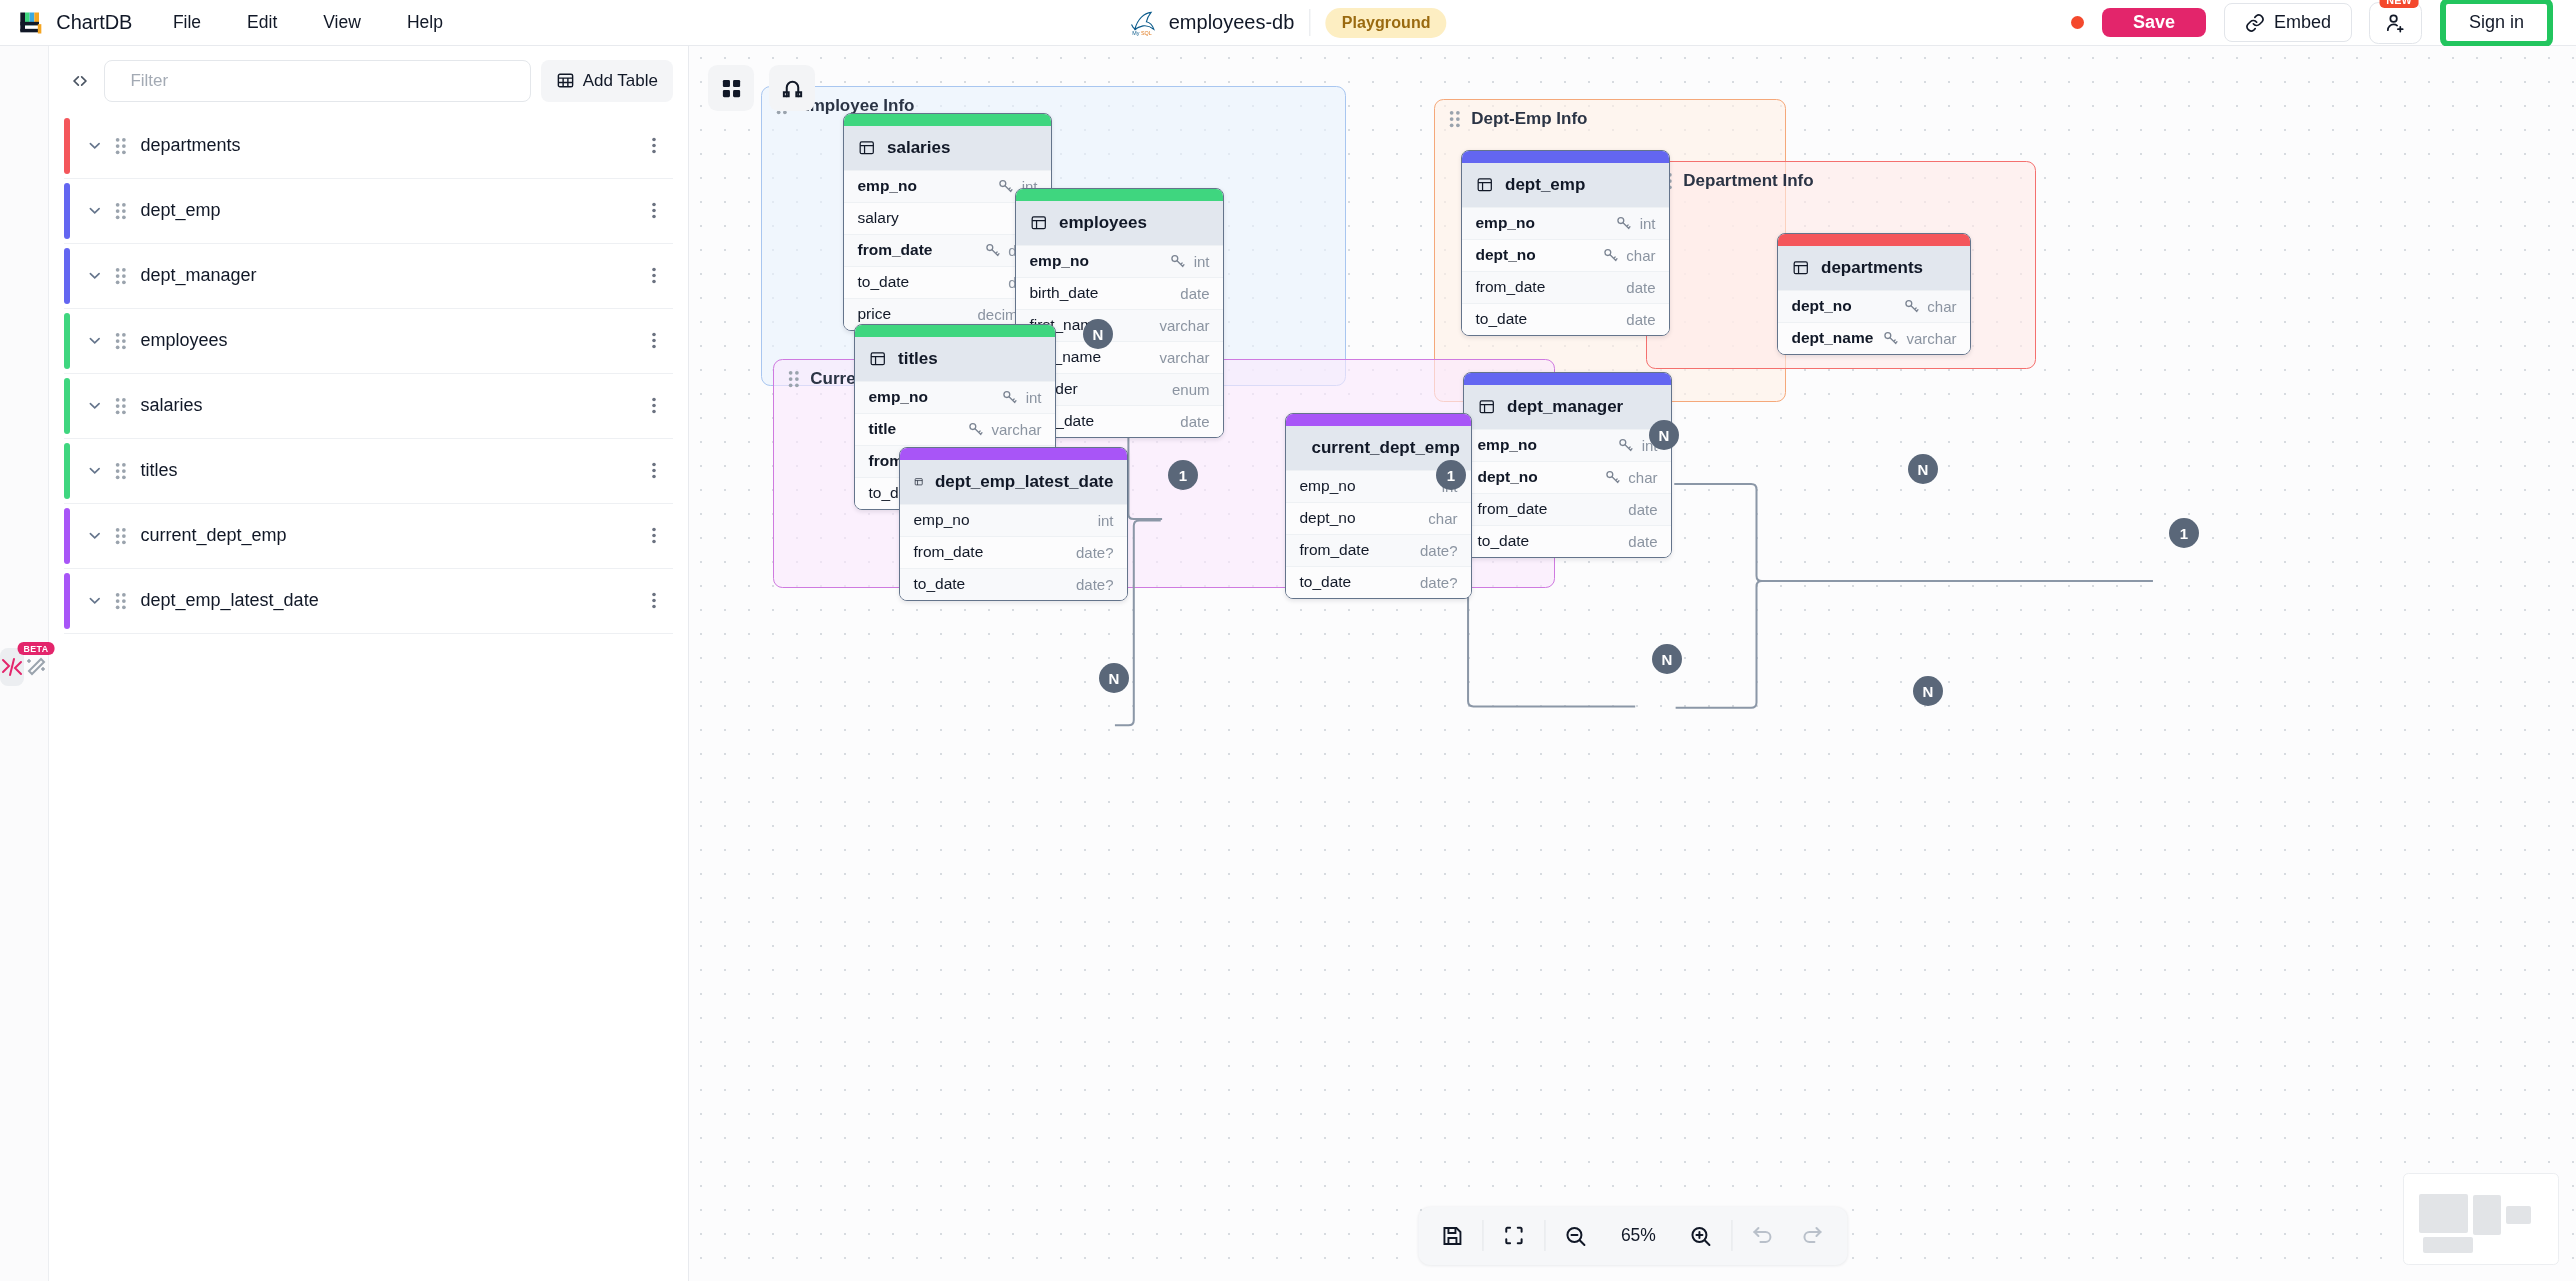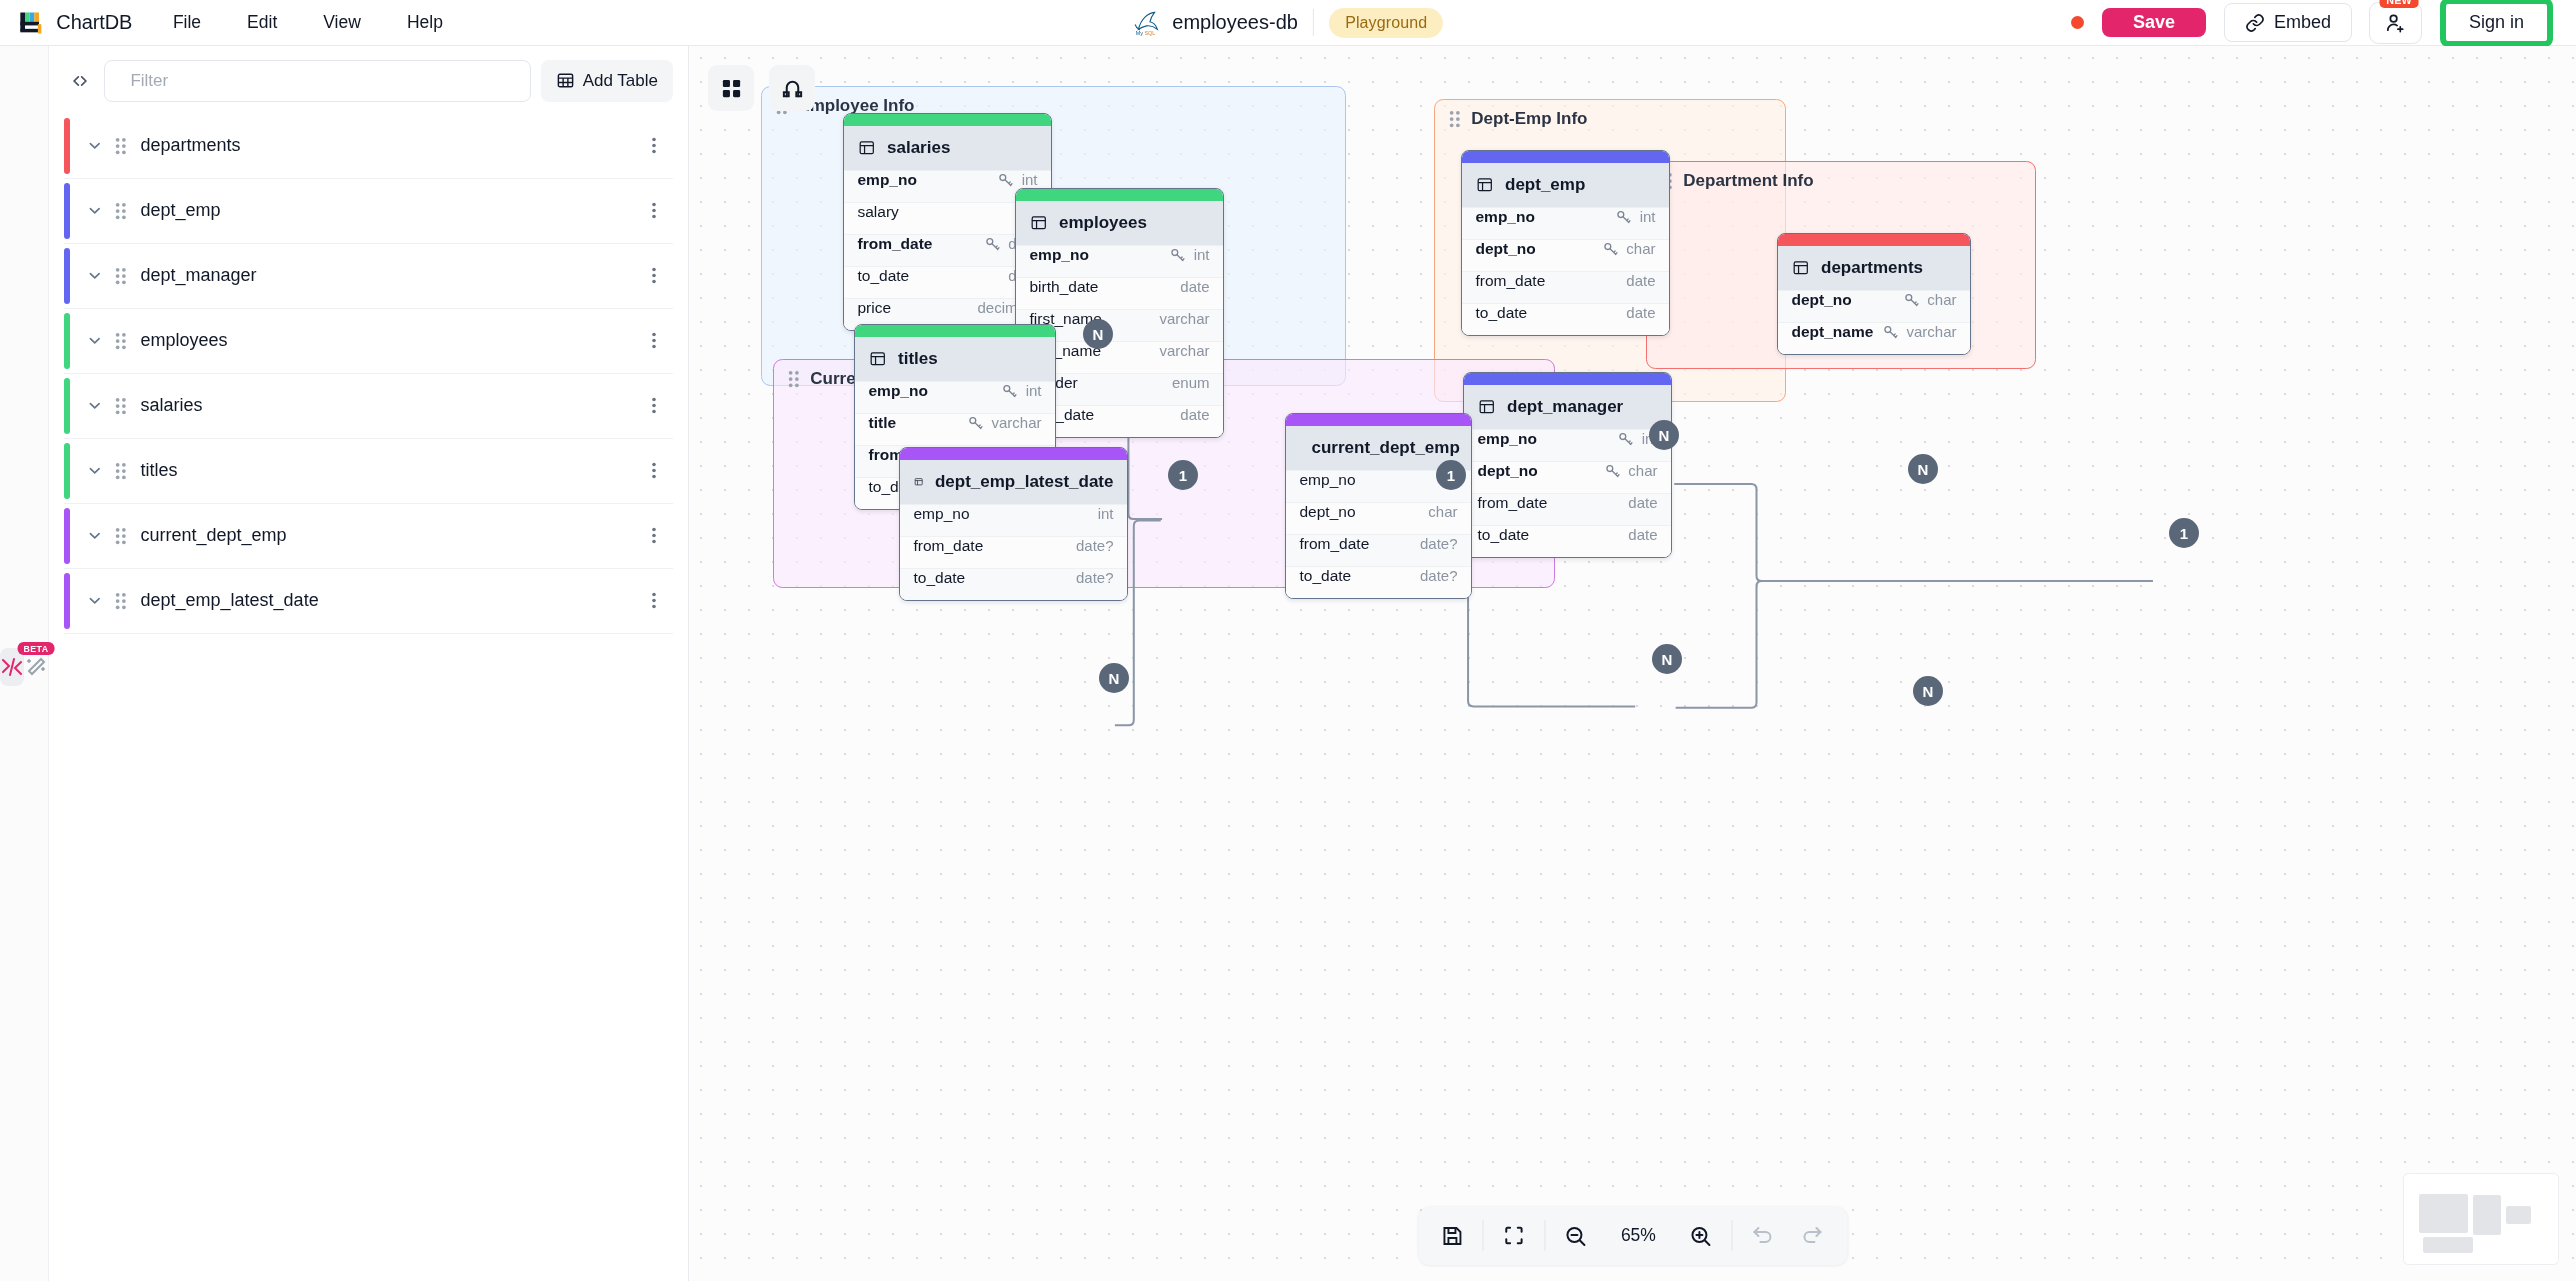--- a/index.html
+++ b/index.html
@@ -25,21 +25,21 @@
     font-size: 17.5px; color: #111827; padding: 5.4px 15px; border-radius: 5.4px; cursor: pointer;
   }
   .center-title {
     position: absolute; left: 50%; transform: translateX(-50%);
     display: flex; align-items: center; gap: 15px;
   }
   .db-chip { display: flex; align-items: center; gap: 9.4px; }
   .db-title { font-size: 20px; color: #111827; }
   .vdiv { width: 1.3px; height: 27px; background: #e3e6ea; }
   .playground-badge {
-    background: #fdeec2; color: #9a6a10; font-size: 16px; font-weight: 400;
+    background: #fdeec2; color: #9a6a10; font-size: 16px; font-weight: 700;
     padding: 6px 16px; border-radius: 15px; letter-spacing: 0.1px;
   }
   .top-right { margin-left: auto; display: flex; align-items: center; gap: 17.5px; padding-right: 23px; }
   .dot-unsaved { width: 13.5px; height: 13.5px; border-radius: 50%; background: #f4492d; }
   .btn-save {
     background: #e3256b; color: #fff; font-size: 18px; font-weight: 700;
     padding: 4px 31px; border: none; border-radius: 8px; cursor: pointer;
   }
   .btn-embed {
     background: #fff; color: #111827; font-size: 18px; font-weight: 400;
@@ -137,21 +137,21 @@
     border-radius: 8px; overflow: hidden; z-index: 4;
     box-shadow: 0 1.3px 4px rgba(15,23,42,.10);
   }
   .node-bar { height: 11.5px; }
   .node-head {
     display: flex; align-items: center; gap: 12px; height: 44px;
     background: #e2e7ee; padding: 0 13.5px;
   }
   .node-title { font-size: 17px; font-weight: 700; color: #111827; white-space: nowrap; }
   .node-row {
-    display: flex; align-items: flex-start; height: 32px; padding: 0 13.5px;
+    display: flex; align-items: center; height: 32px; padding: 0 13.5px;
     border-top: 0.7px solid #eef1f4; background: #fcfcfd;
   }
   .node-row:nth-child(odd) { background: #f8f9fb; }
   .fname { font-size: 15.5px; color: #111827; white-space: nowrap; }
   .fname.pk { font-weight: 700; }
   .frt { margin-left: auto; display: flex; align-items: center; gap: 6.7px; }
   .ftype { font-size: 15px; color: #8b94a1; white-space: nowrap; }
   
   .edges { position: absolute; inset: 0; z-index: 2; pointer-events: none; }
   .marker {

